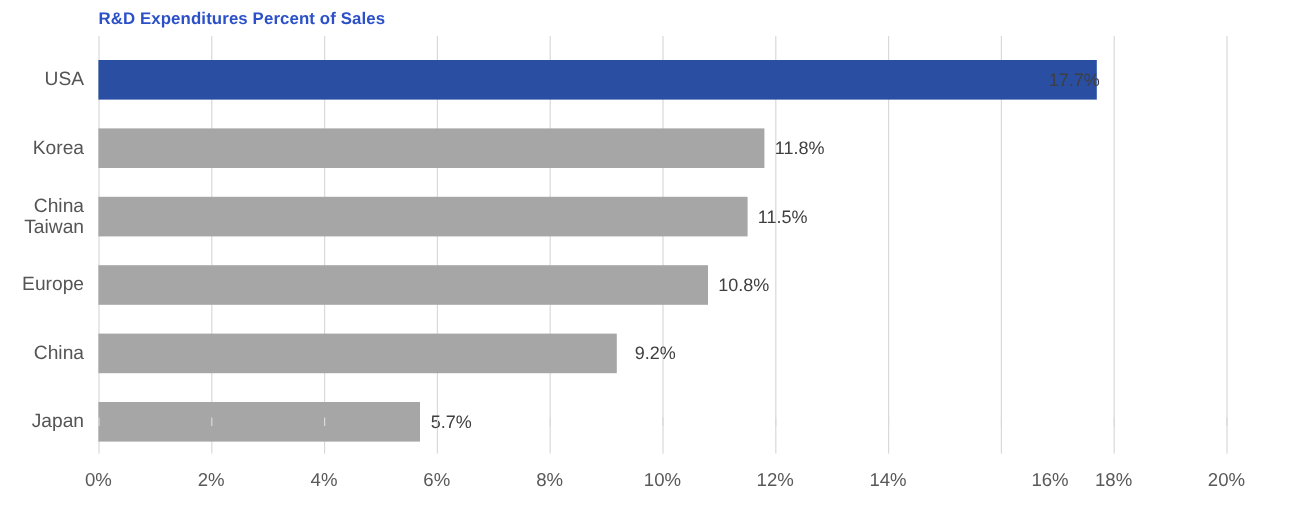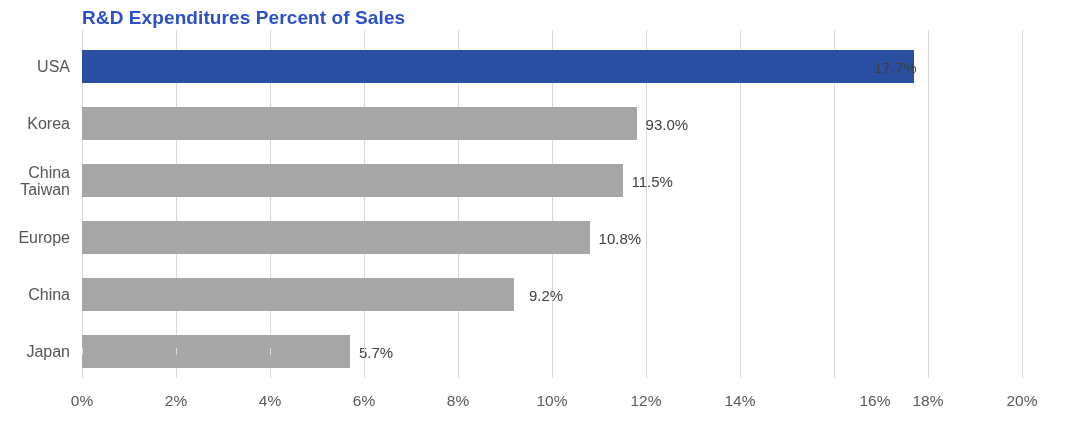--- a/index.html
+++ b/index.html
@@ -19,21 +19,21 @@
     width: 1080px;
     height: 423px;
     background: #ffffff;
   }
 
   
   #chart-title {
     position: absolute;
     left: 82px;
     top: 7px;
-    font-size: 19px;
+    font-size: 14px;
     font-weight: bold;
     color: #2B50C8;
     letter-spacing: 0.1px;
     white-space: nowrap;
   }
 
   
   #plot-area {
     position: absolute;
     left: 82px;
@@ -124,21 +124,21 @@
         <div class="gridline" style="left: 846px;"></div>
         <div class="gridline" style="left: 940px;"></div>
       </div>
     <div id="bars">
         <div class="bar-row" style="top: 20px;">
           <div class="bar" style="width: 831.9px; background: rgb(42, 79, 162);"></div>
           <div class="bar-value" style="left: 792px;">17.7%</div>
         </div>
         <div class="bar-row" style="top: 77px;">
           <div class="bar" style="width: 554.6px; background: rgb(166, 166, 166);"></div>
-          <div class="bar-value" style="left: 563.6px;">93.0%</div>
+          <div class="bar-value" style="left: 563.6px;">11.8%</div>
         </div>
         <div class="bar-row" style="top: 134px;">
           <div class="bar" style="width: 540.5px; background: rgb(166, 166, 166);"></div>
           <div class="bar-value" style="left: 549.5px;">11.5%</div>
         </div>
         <div class="bar-row" style="top: 191px; padding-left: 48px;">
           <div class="bar" style="width: 507.6px; background: rgb(166, 166, 166);"></div>
           <div class="bar-value" style="left: 516.6px;">10.8%</div>
         </div>
         <div class="bar-row" style="top: 248px;">

